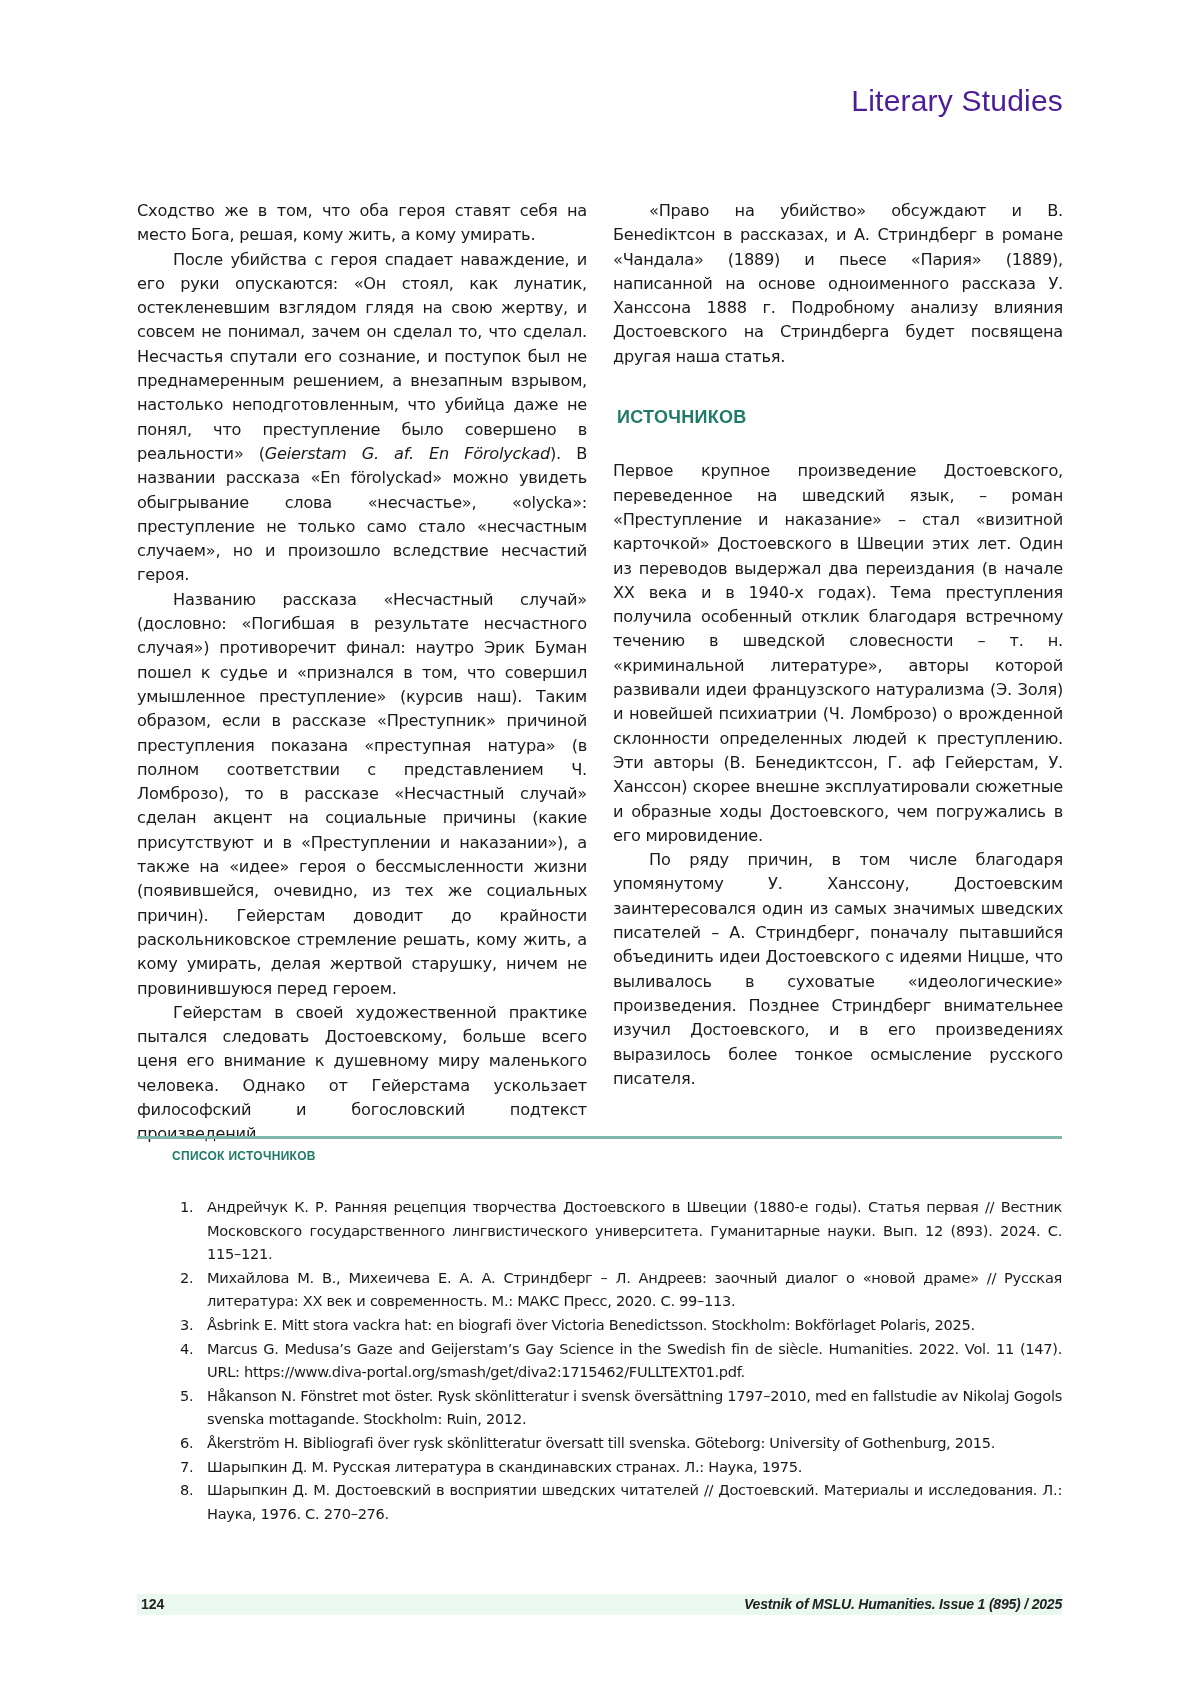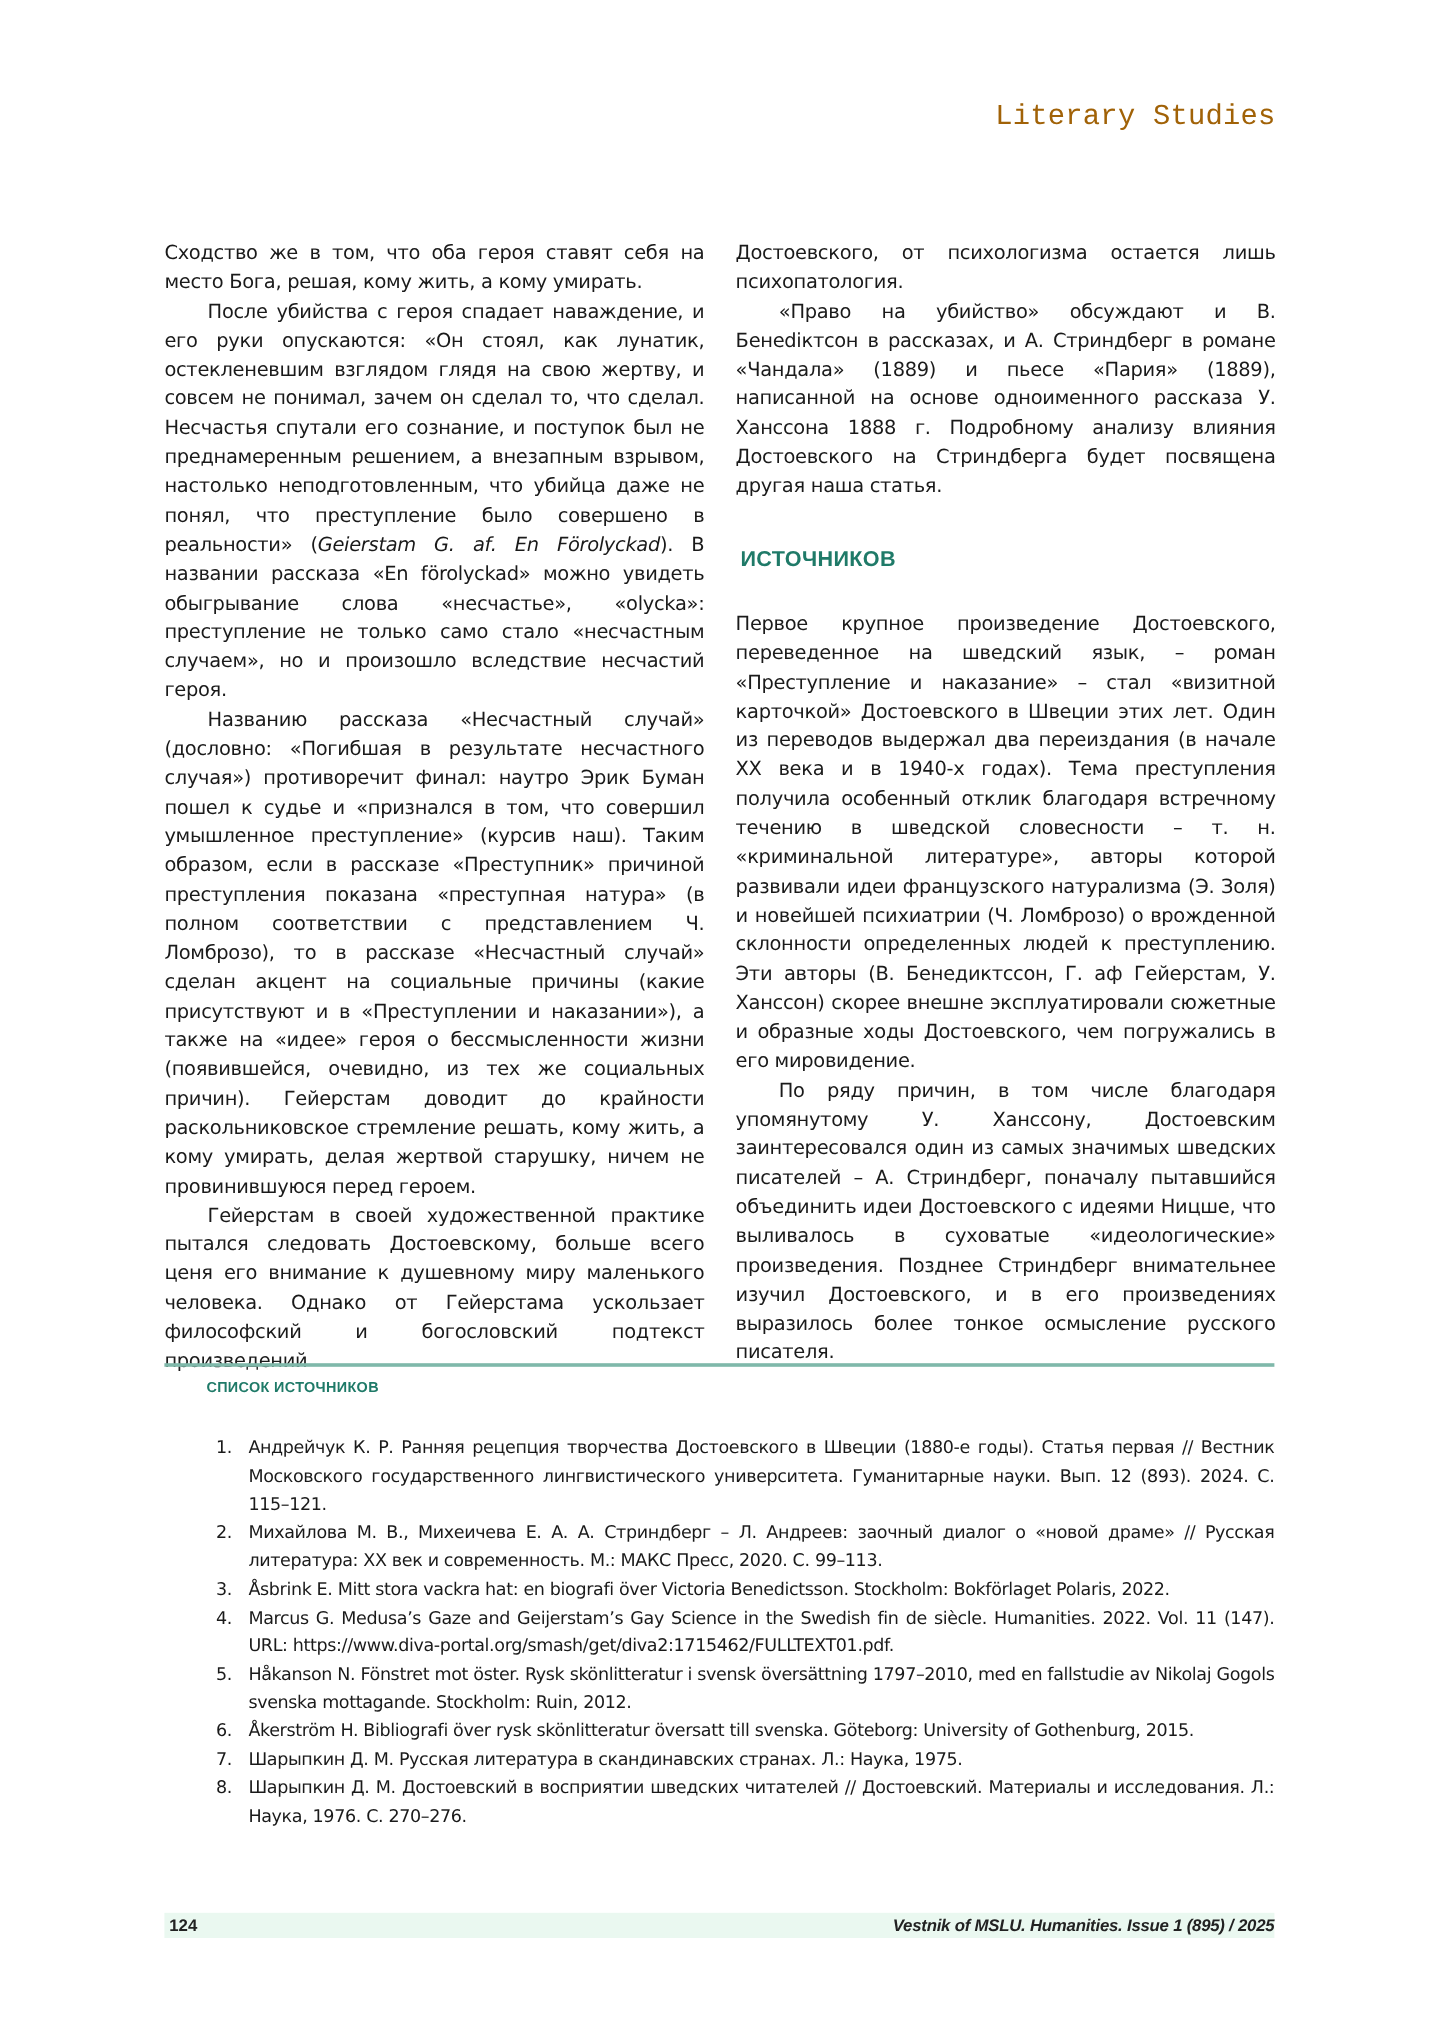--- a/index.html
+++ b/index.html
@@ -1,19 +1,19 @@
 <!DOCTYPE html>
 <html><head>
   <meta charset="utf-8">
   <style>
     html, body { margin: 0; padding: 0; background: #ffffff; }
     body { width: 1200px; height: 1697px; position: relative; overflow: hidden;
            font-family: "DejaVu Sans", sans-serif; color: #1a1a1a; }
-    .running-head { position: absolute; right: 137px; top: 84px; font-family: Liberation Mono, monospace;
-           font-size: 24px; color: #a16207; letter-spacing: 0.2px; }
+    .running-head { position: absolute; right: 137px; top: 84px; font-family: Liberation Sans, sans-serif;
+           font-size: 30px; color: #4c1d95; letter-spacing: 0.2px; }
     .columns { position: absolute; left: 137px; top: 199px; width: 926px; display: flex; justify-content: space-between; }
     .col { width: 450px; font-size: 16.2px; line-height: 24.3px; text-align: justify; hyphens: manual;
            letter-spacing: -0.25px; }
     .col p { margin: 0; }
     .col p.indent { text-indent: 36px; }
     .section-title { font-family: "Liberation Sans", sans-serif; font-weight: bold; color: #1f7a68;
            font-size: 18px; letter-spacing: 0.3px; margin: 36px 0 30px 4px; }
     em { font-style: italic; }
     .sep { position: absolute; left: 137px; top: 1136px; width: 925px; height: 3px; background: #7fb8aa; }
     .refs-title { position: absolute; left: 172px; top: 1149px; font-family: "Liberation Sans", sans-serif;
@@ -34,21 +34,20 @@
 <div class="running-head">Literary Studies</div>
 
 <div class="columns">
   <div class="col">
     <p>Сходство же в том, что оба героя ставят себя на место Бога, решая, кому жить, а кому умирать.</p>
     <p class="indent"><span>После убийства с героя спадает наваждение, и его руки опускаются: «Он стоял, как лунатик, остекленевшим взглядом глядя на свою жертву, и совсем не понимал, зачем он сделал то, что сделал. Несчастья спутали его сознание, и поступок был не преднамеренным решением, а внезапным взрывом, настолько неподготовленным, что убийца даже не понял, что преступление было совершено в реальности» (</span><em>Geierstam G. af. En Förolyckad</em><span>). В названии рассказа «En förolyckad» можно увидеть обыгрывание слова «несчастье», «olycka»: преступление не только само стало «несчастным случаем», но и произошло вследствие несчастий героя.</span></p>
     <p class="indent">Названию рассказа «Несчастный случай» (дословно: «Погибшая в результате несчастного случая») противоречит финал: наутро Эрик Буман пошел к судье и «признался в том, что совершил умышленное преступление» (курсив наш). Таким образом, если в рассказе «Преступник» причиной преступления показана «преступная натура» (в полном соответствии с представлением Ч. Ломброзо), то в рассказе «Несчастный случай» сделан акцент на социальные причины (какие присутствуют и в «Преступлении и наказании»), а также на «идее» героя о бессмысленности жизни (появившейся, очевидно, из тех же социальных причин). Гейерстам доводит до крайности раскольниковское стремление решать, кому жить, а кому умирать, делая жертвой старушку, ничем не провинившуюся перед героем.</p>
     <p class="indent">Гейерстам в своей художественной практике пытался следовать Достоевскому, больше всего ценя его внимание к душевному миру маленького человека. Однако от Гейерстама ускользает философский и богословский подтекст произведений</p>
   </div>
   <div class="col">
-    <p>Достоевского, от психологизма остается лишь психопатология.</p>
     <p class="indent">«Право на убийство» обсуждают и В. Бенediктсон в рассказах, и А. Стриндберг в романе «Чандала» (1889) и пьесе «Пария» (1889), написанной на основе одноименного рассказа У. Ханссона 1888 г. Подробному анализу влияния Достоевского на Стриндберга будет посвящена другая наша статья.</p>
     <div class="section-title">ИСТОЧНИКОВ</div>
     <p>Первое крупное произведение Достоевского, переведенное на шведский язык, – роман «Преступление и наказание» – стал «визитной карточкой» Достоевского в Швеции этих лет. Один из переводов выдержал два переиздания (в начале XX века и в 1940-х годах). Тема преступления получила особенный отклик благодаря встречному течению в шведской словесности – т. н. «криминальной литературе», авторы которой развивали идеи французского натурализма (Э. Золя) и новейшей психиатрии (Ч. Ломброзо) о врожденной склонности определенных людей к преступлению. Эти авторы (В. Бенедиктссон, Г. аф Гейерстам, У. Ханссон) скорее внешне эксплуатировали сюжетные и образные ходы Достоевского, чем погружались в его мировидение.</p>
     <p class="indent">По ряду причин, в том числе благодаря упомянутому У. Ханссону, Достоевским заинтересовался один из самых значимых шведских писателей – А. Стриндберг, поначалу пытавшийся объединить идеи Достоевского с идеями Ницше, что выливалось в суховатые «идеологические» произведения. Позднее Стриндберг внимательнее изучил Достоевского, и в его произведениях выразилось более тонкое осмысление русского писателя.</p>
   </div>
 </div>
 
 <div class="sep"></div>
 <div class="refs-title">СПИСОК ИСТОЧНИКОВ</div>
 
@@ -56,21 +55,21 @@
   <li>
       <span class="num">1.</span>
       <span class="txt">Андрейчук К. Р. Ранняя рецепция творчества Достоевского в Швеции (1880-е годы). Статья первая // Вестник Московского государственного лингвистического университета. Гуманитарные науки. Вып. 12 (893). 2024. С. 115–121.</span>
     </li>
   <li>
       <span class="num">2.</span>
       <span class="txt">Михайлова М. В., Михеичева Е. А. А. Стриндберг – Л. Андреев: заочный диалог о «новой драме» // Русская литература: XX век и современность. М.: МАКС Пресс, 2020. С. 99–113.</span>
     </li>
   <li>
       <span class="num">3.</span>
-      <span class="txt">Åsbrink E. Mitt stora vackra hat: en biografi över Victoria Benedictsson. Stockholm: Bokförlaget Polaris, 2022.</span>
+      <span class="txt">Åsbrink E. Mitt stora vackra hat: en biografi över Victoria Benedictsson. Stockholm: Bokförlaget Polaris, 2025.</span>
     </li>
   <li>
       <span class="num">4.</span>
       <span class="txt">Marcus G. Medusa’s Gaze and Geijerstam’s Gay Science in the Swedish fin de siècle. Humanities. 2022. Vol. 11 (147). URL: https://www.diva-portal.org/smash/get/diva2:1715462/FULLTEXT01.pdf.</span>
     </li>
   <li>
       <span class="num">5.</span>
       <span class="txt">Håkanson N. Fönstret mot öster. Rysk skönlitteratur i svensk översättning 1797–2010, med en fallstudie av Nikolaj Gogols svenska mottagande. Stockholm: Ruin, 2012.</span>
     </li>
   <li>

